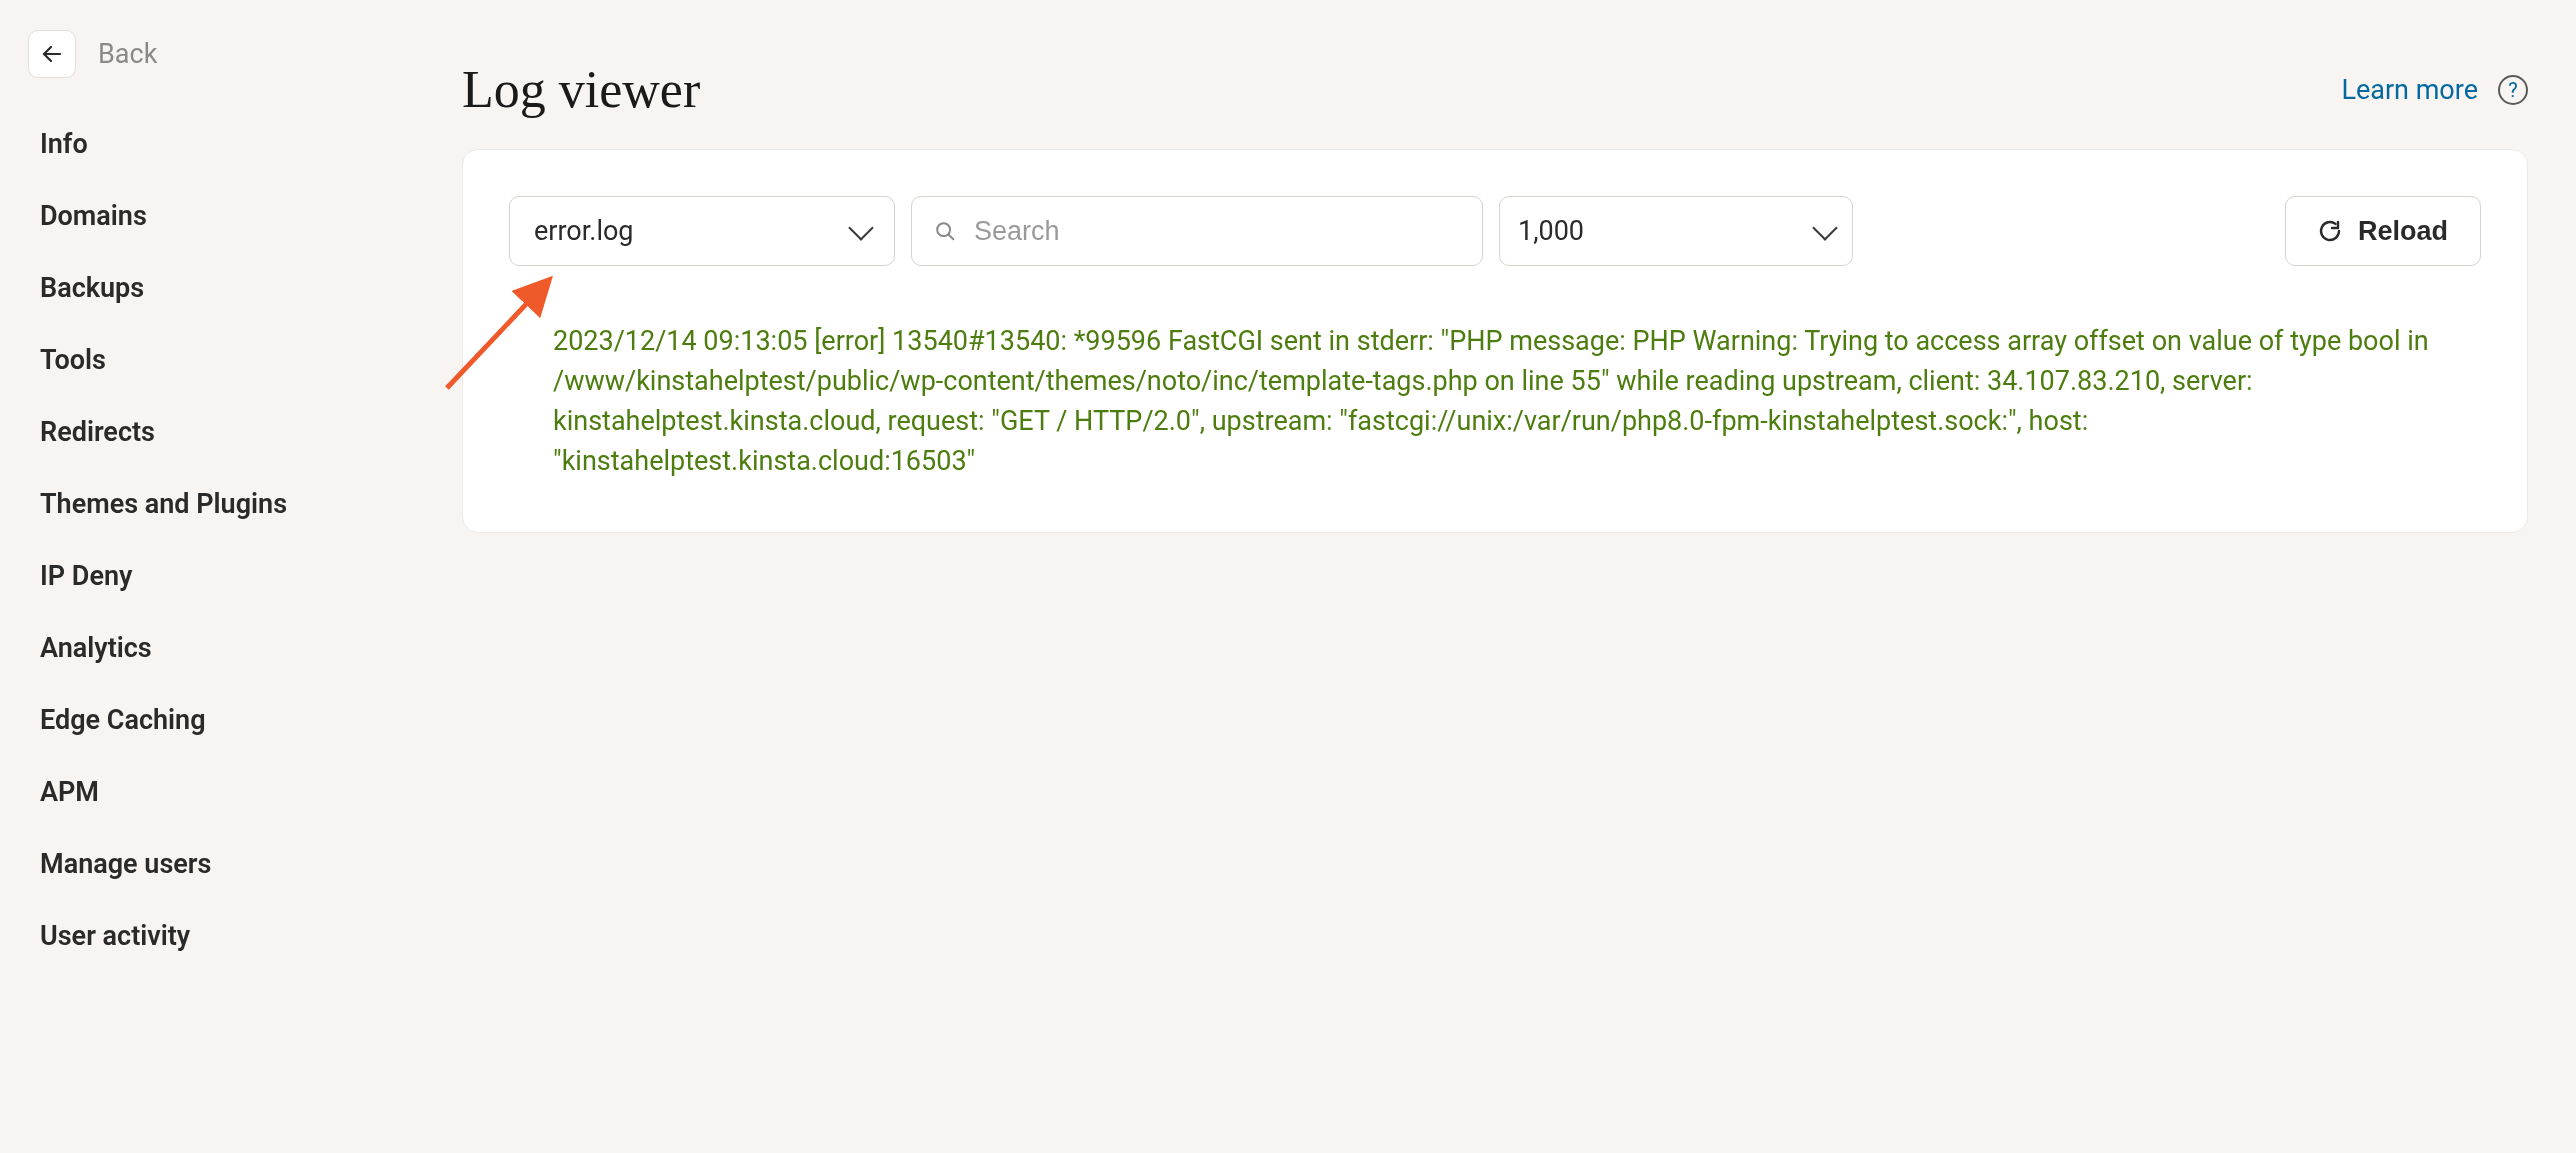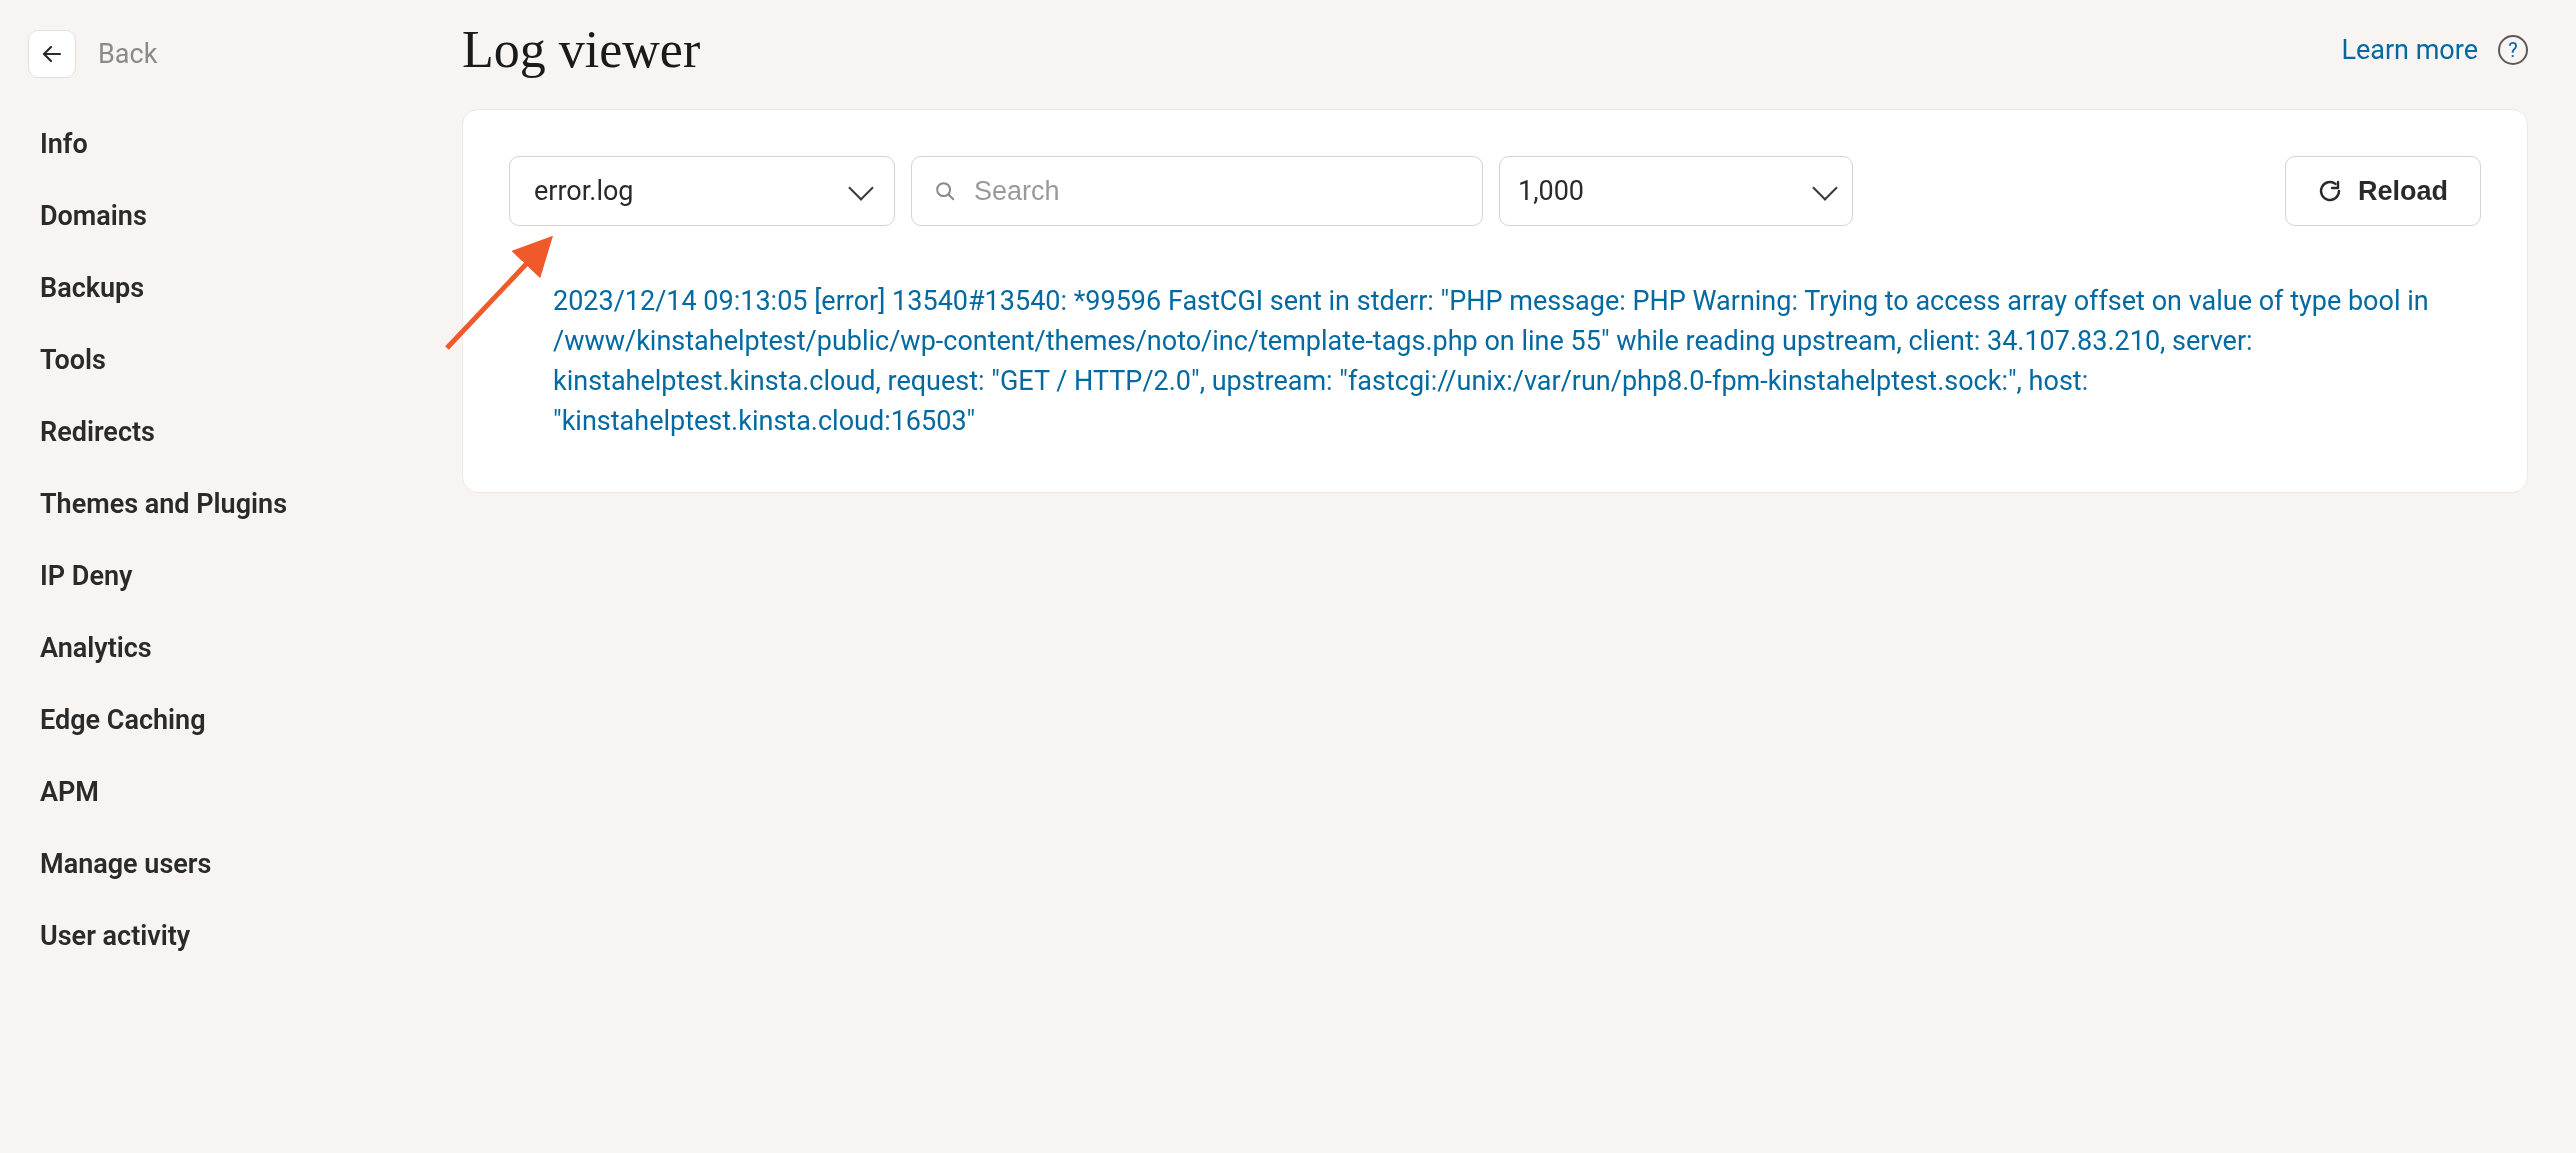--- a/index.html
+++ b/index.html
@@ -64,20 +64,21 @@
   .main {
     flex: 1;
     padding: 20px 48px 0 24px;
     position: relative;
   }
   .header-row {
     display: flex;
     justify-content: space-between;
     align-items: center;
     margin-bottom: 30px;
+    margin-top: 40px;
   }
   .page-title {
     font-family: Georgia, "Times New Roman", serif;
     font-size: 52px;
     font-weight: 500;
     color: #1a1a1a;
   }
   .learn-more {
     display: flex;
     align-items: center;
@@ -163,21 +164,21 @@
     display: flex;
     align-items: center;
     gap: 16px;
     font-size: 27px;
     font-weight: 600;
     color: #2a2a2a;
     cursor: pointer;
   }
   .log-entry {
     font-size: 27px;
-    color: #0369a1;
+    color: #4d7c0f;
     line-height: 1.48;
     padding-left: 44px;
     word-break: break-word;
   }
   .chev {
     width: 18px;
     height: 18px;
     border-right: 2.5px solid #3a3a3a;
     border-bottom: 2.5px solid #3a3a3a;
     transform: rotate(45deg);

